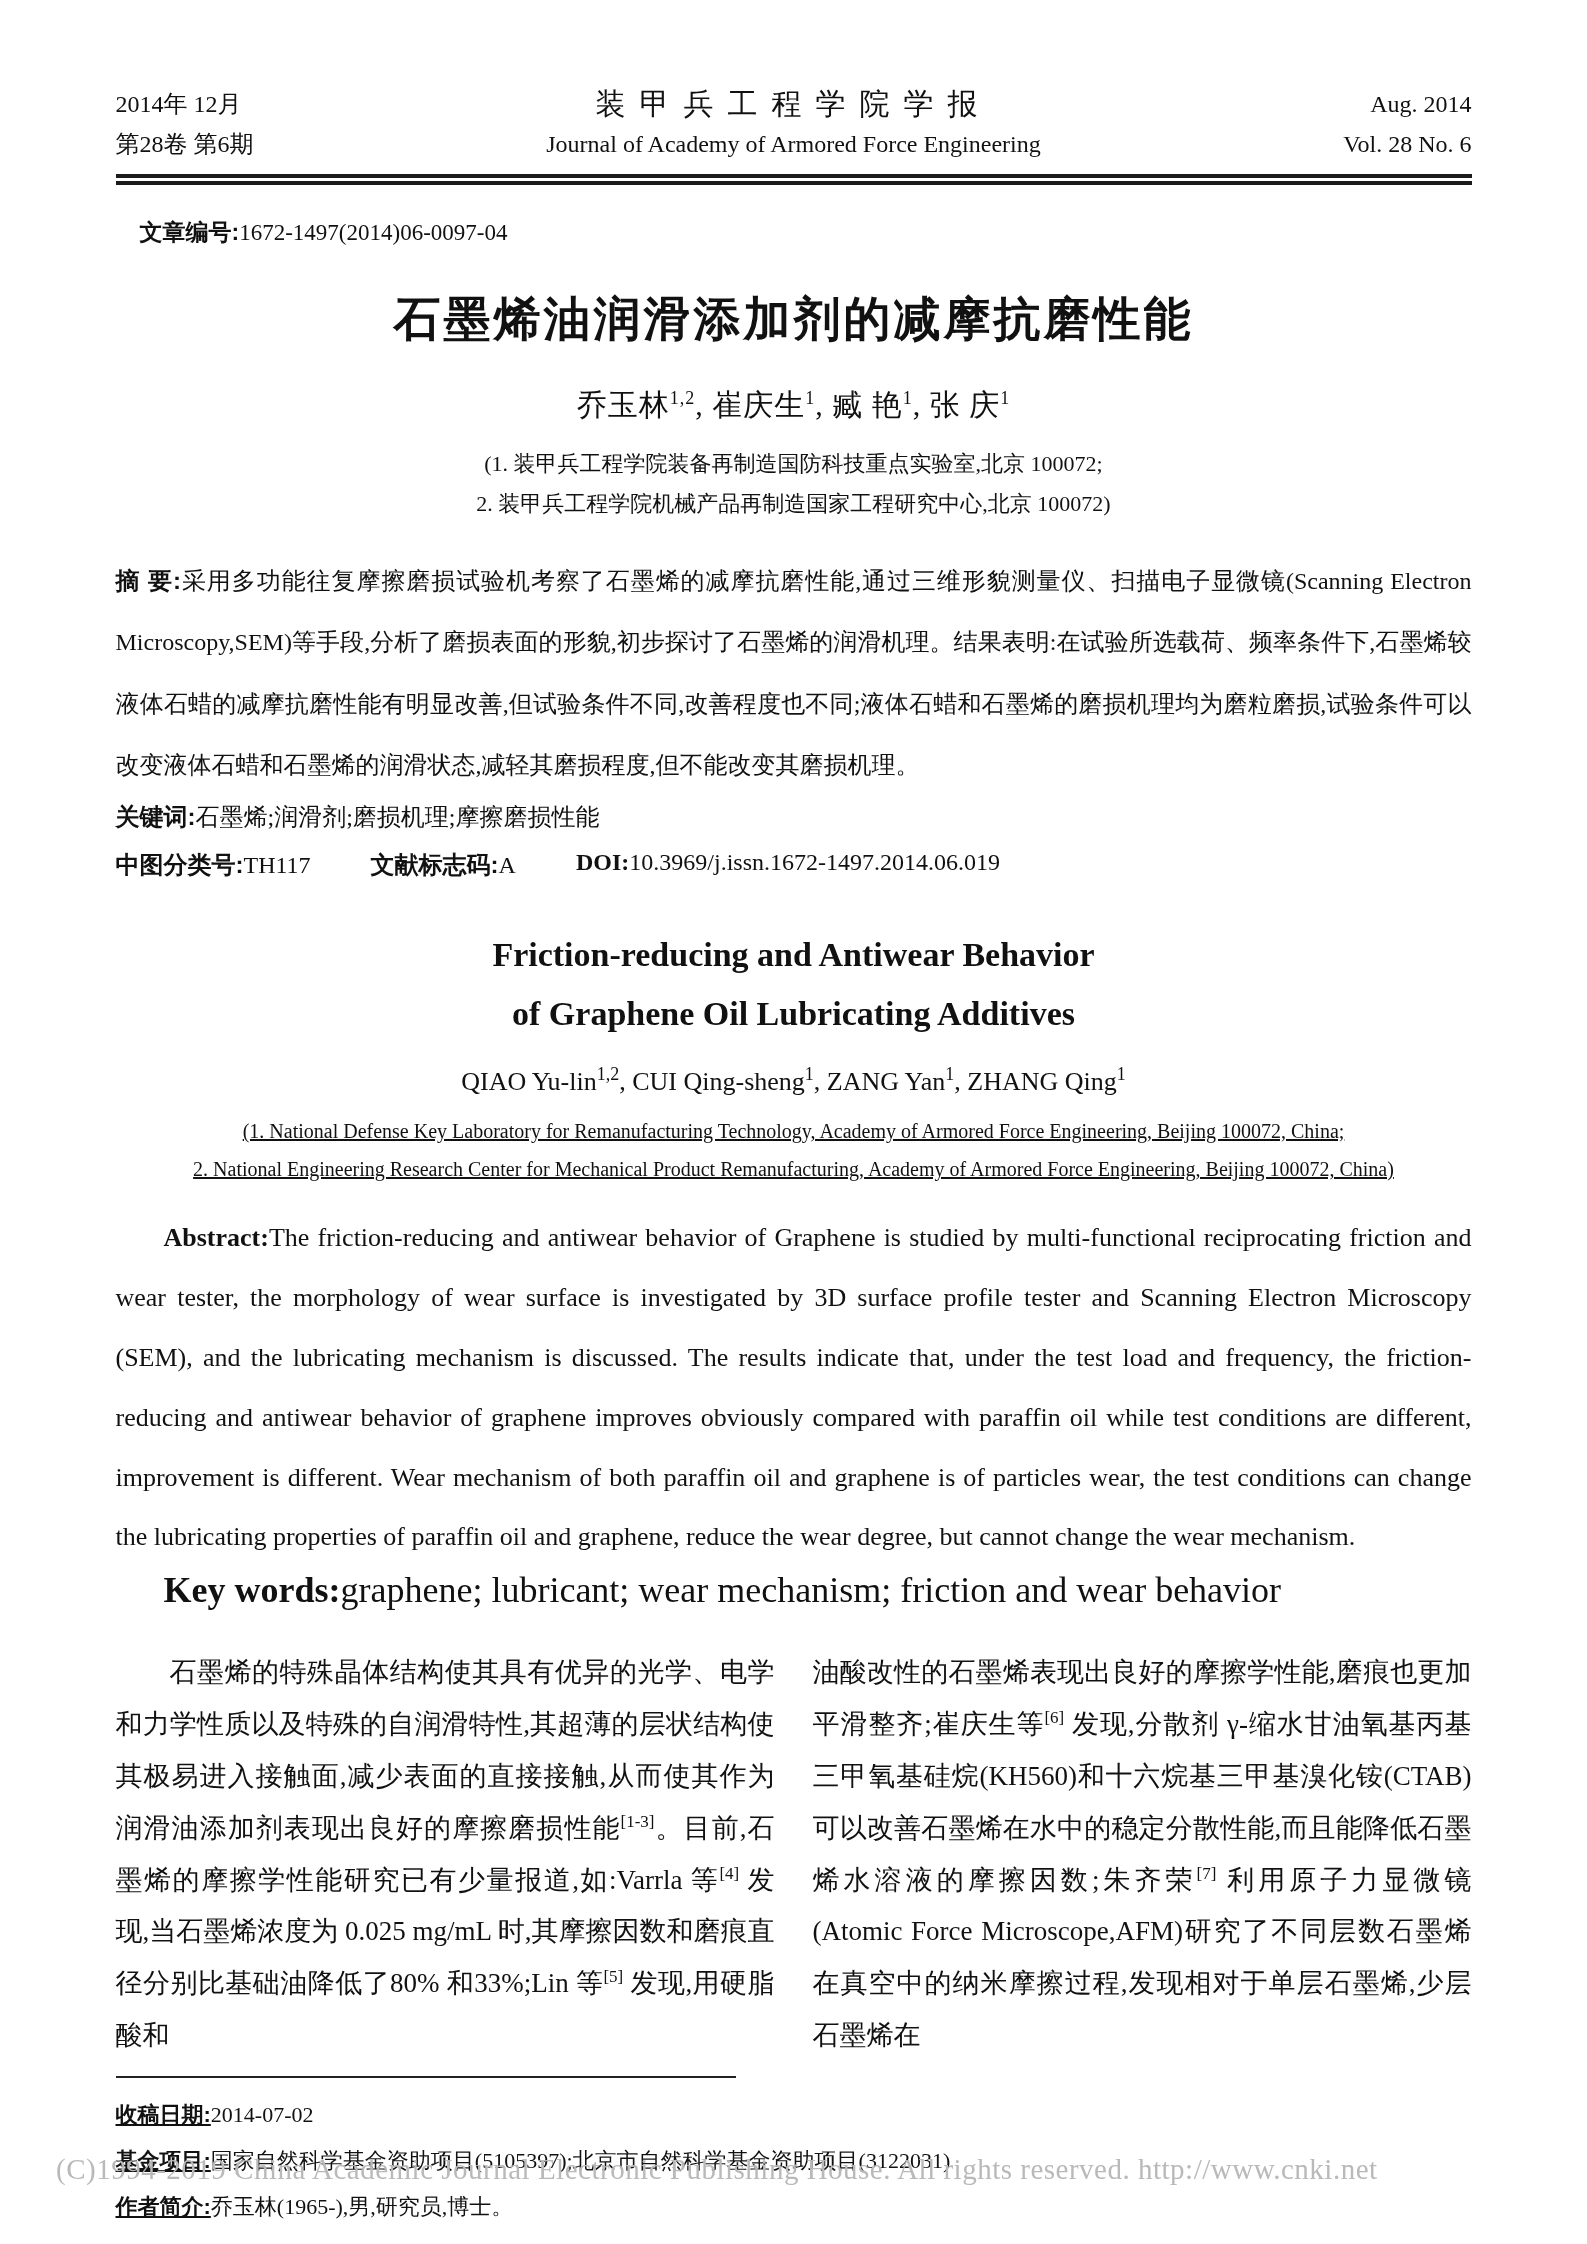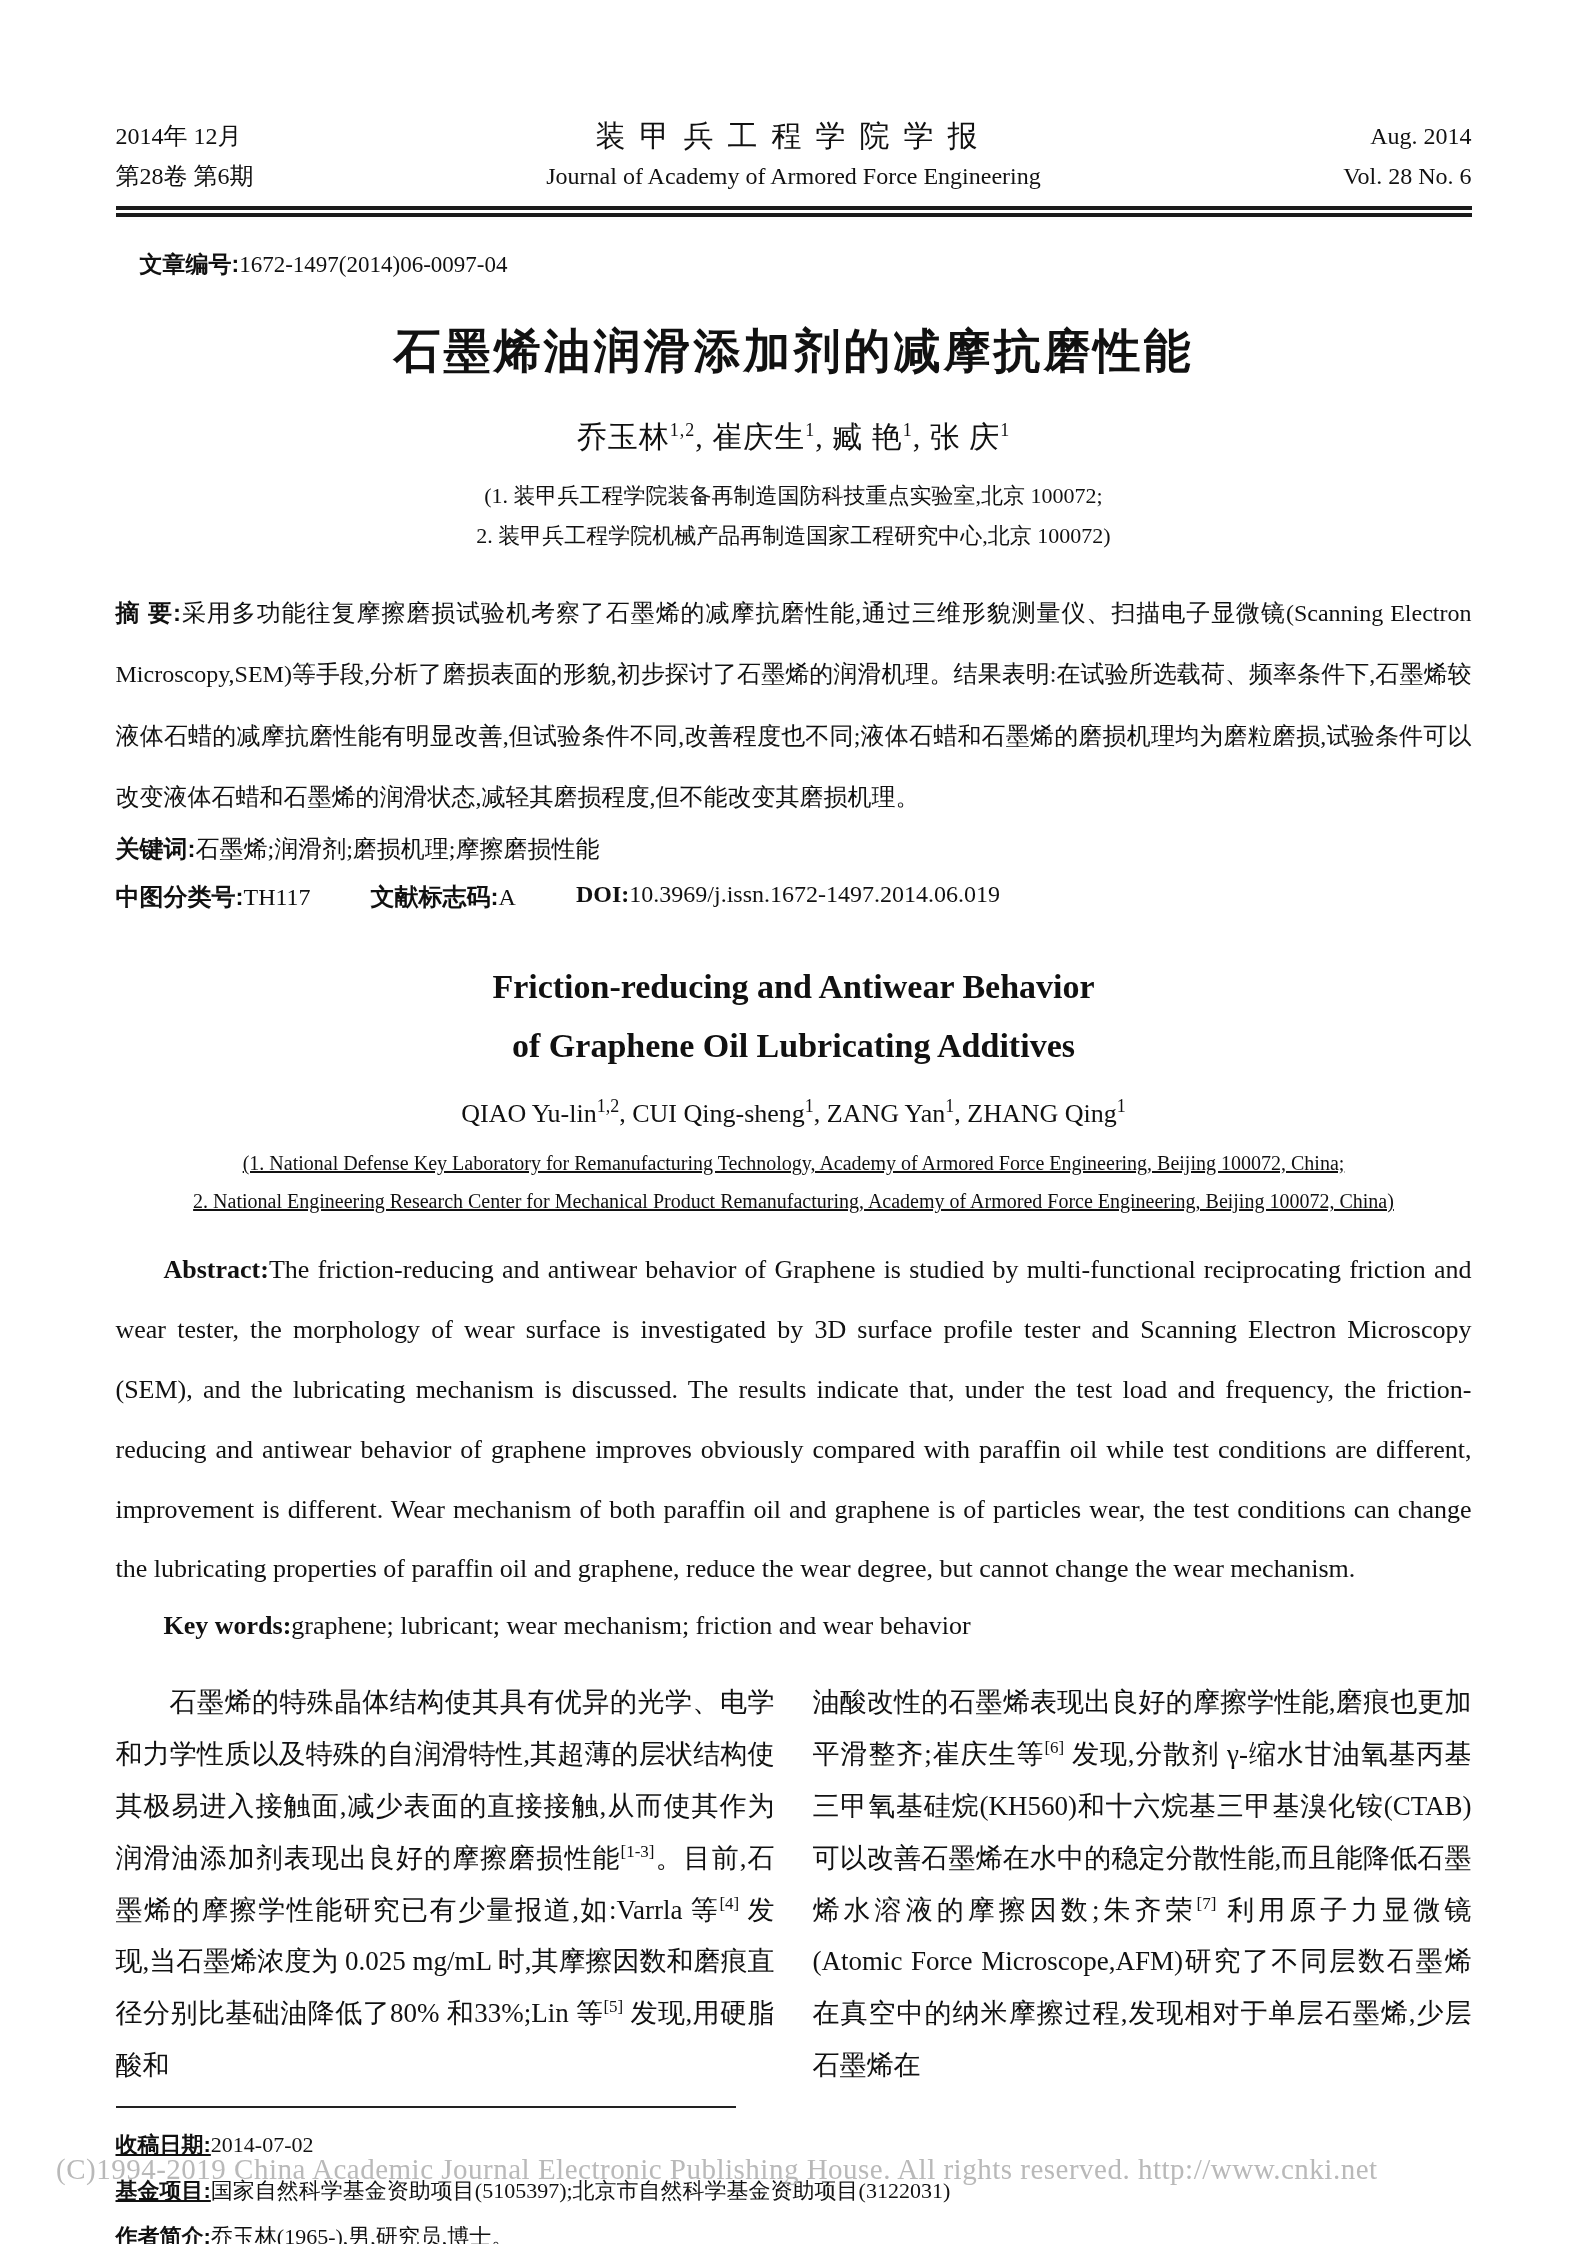--- a/index.html
+++ b/index.html
@@ -14,21 +14,21 @@
     font-family: "Liberation Serif", "DejaVu Serif", serif;
     overflow: hidden;
   }
   .content { width: 1356px; margin: 0 auto; }
 
   
   .jheader {
     display: flex;
     justify-content: space-between;
     align-items: flex-end;
-    padding-top: 116px;
+    padding-top: 84px;
   }
   .jheader .col { line-height: 40px; font-size: 24px; }
   .jheader .left  { text-align: left;  min-width: 220px; }
   .jheader .right { text-align: right; min-width: 220px; }
   .jheader .center { text-align: center; flex: 1; }
   .jname-cn { font-size: 30px; letter-spacing: 14px; font-family: "Liberation Sans", sans-serif; }
   .jname-en { font-size: 24px; }
   .dbl-rule {
     margin-top: 10px;
     height: 11px;
@@ -102,21 +102,21 @@
     text-decoration: underline;
   }
   .abs-en {
     margin-top: 20px;
     font-size: 26px;
     line-height: 2.3;
     text-align: justify;
   }
   .abs-en .lbl, .kw-en .lbl { font-weight: bold; }
   .abs-en .indent { display: inline-block; width: 48px; }
-  .kw-en { font-size: 26px; margin-top: 12px; }
+  .kw-en { font-size: 36px; margin-top: 2px; }
 
   
   .body-cols {
     margin-top: 36px;
     display: flex;
     gap: 38px;
   }
   .bcol {
     width: 659px;
     font-size: 27px;

